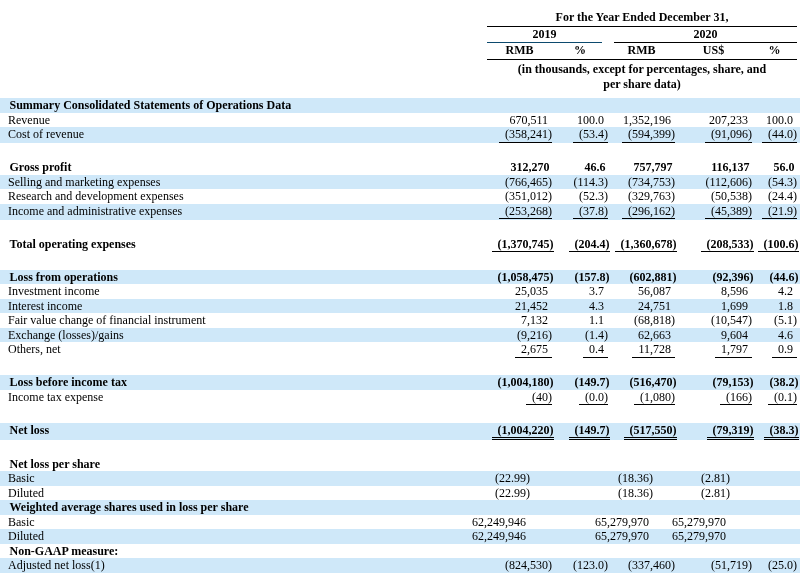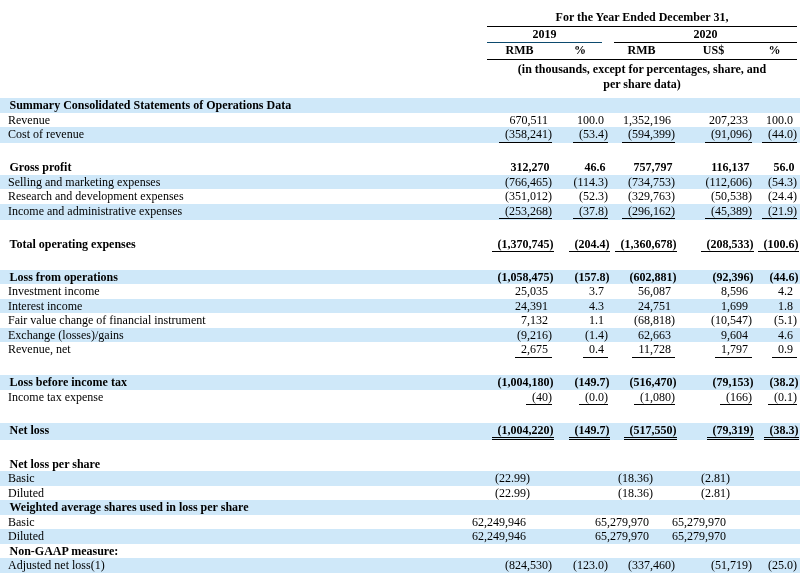--- a/index.html
+++ b/index.html
@@ -156,21 +156,21 @@
       <div class="row">
         <div class="lbl">Investment income</div>
         <div class="c c1"><span class="v pad">25,035</span></div>
         <div class="c c2"><span class="v pad">3.7</span></div>
         <div class="c c3"><span class="v pad">56,087</span></div>
         <div class="c c4"><span class="v pad">8,596</span></div>
         <div class="c c5"><span class="v pad">4.2</span></div>
       </div>
       <div class="row blue">
         <div class="lbl">Interest income</div>
-        <div class="c c1"><span class="v pad">24,391</span></div>
+        <div class="c c1"><span class="v pad">21,452</span></div>
         <div class="c c2"><span class="v pad">4.3</span></div>
         <div class="c c3"><span class="v pad">24,751</span></div>
         <div class="c c4"><span class="v pad">1,699</span></div>
         <div class="c c5"><span class="v pad">1.8</span></div>
       </div>
       <div class="row">
         <div class="lbl">Fair value change of financial instrument</div>
         <div class="c c1"><span class="v pad">7,132</span></div>
         <div class="c c2"><span class="v pad">1.1</span></div>
         <div class="c c3"><span class="v">(68,818)</span></div>
@@ -179,21 +179,21 @@
       </div>
       <div class="row blue">
         <div class="lbl">Exchange (losses)/gains</div>
         <div class="c c1"><span class="v">(9,216)</span></div>
         <div class="c c2"><span class="v">(1.4)</span></div>
         <div class="c c3"><span class="v pad">62,663</span></div>
         <div class="c c4"><span class="v pad">9,604</span></div>
         <div class="c c5"><span class="v pad">4.6</span></div>
       </div>
       <div class="row u1">
-        <div class="lbl">Revenue, net</div>
+        <div class="lbl">Others, net</div>
         <div class="c c1"><span class="v pad">2,675</span></div>
         <div class="c c2"><span class="v pad">0.4</span></div>
         <div class="c c3"><span class="v pad">11,728</span></div>
         <div class="c c4"><span class="v pad">1,797</span></div>
         <div class="c c5"><span class="v pad">0.9</span></div>
       </div>
       <div class="row sp"></div>
       <div class="row blue bold">
         <div class="lbl">Loss before income tax</div>
         <div class="c c1"><span class="v">(1,004,180)</span></div>

